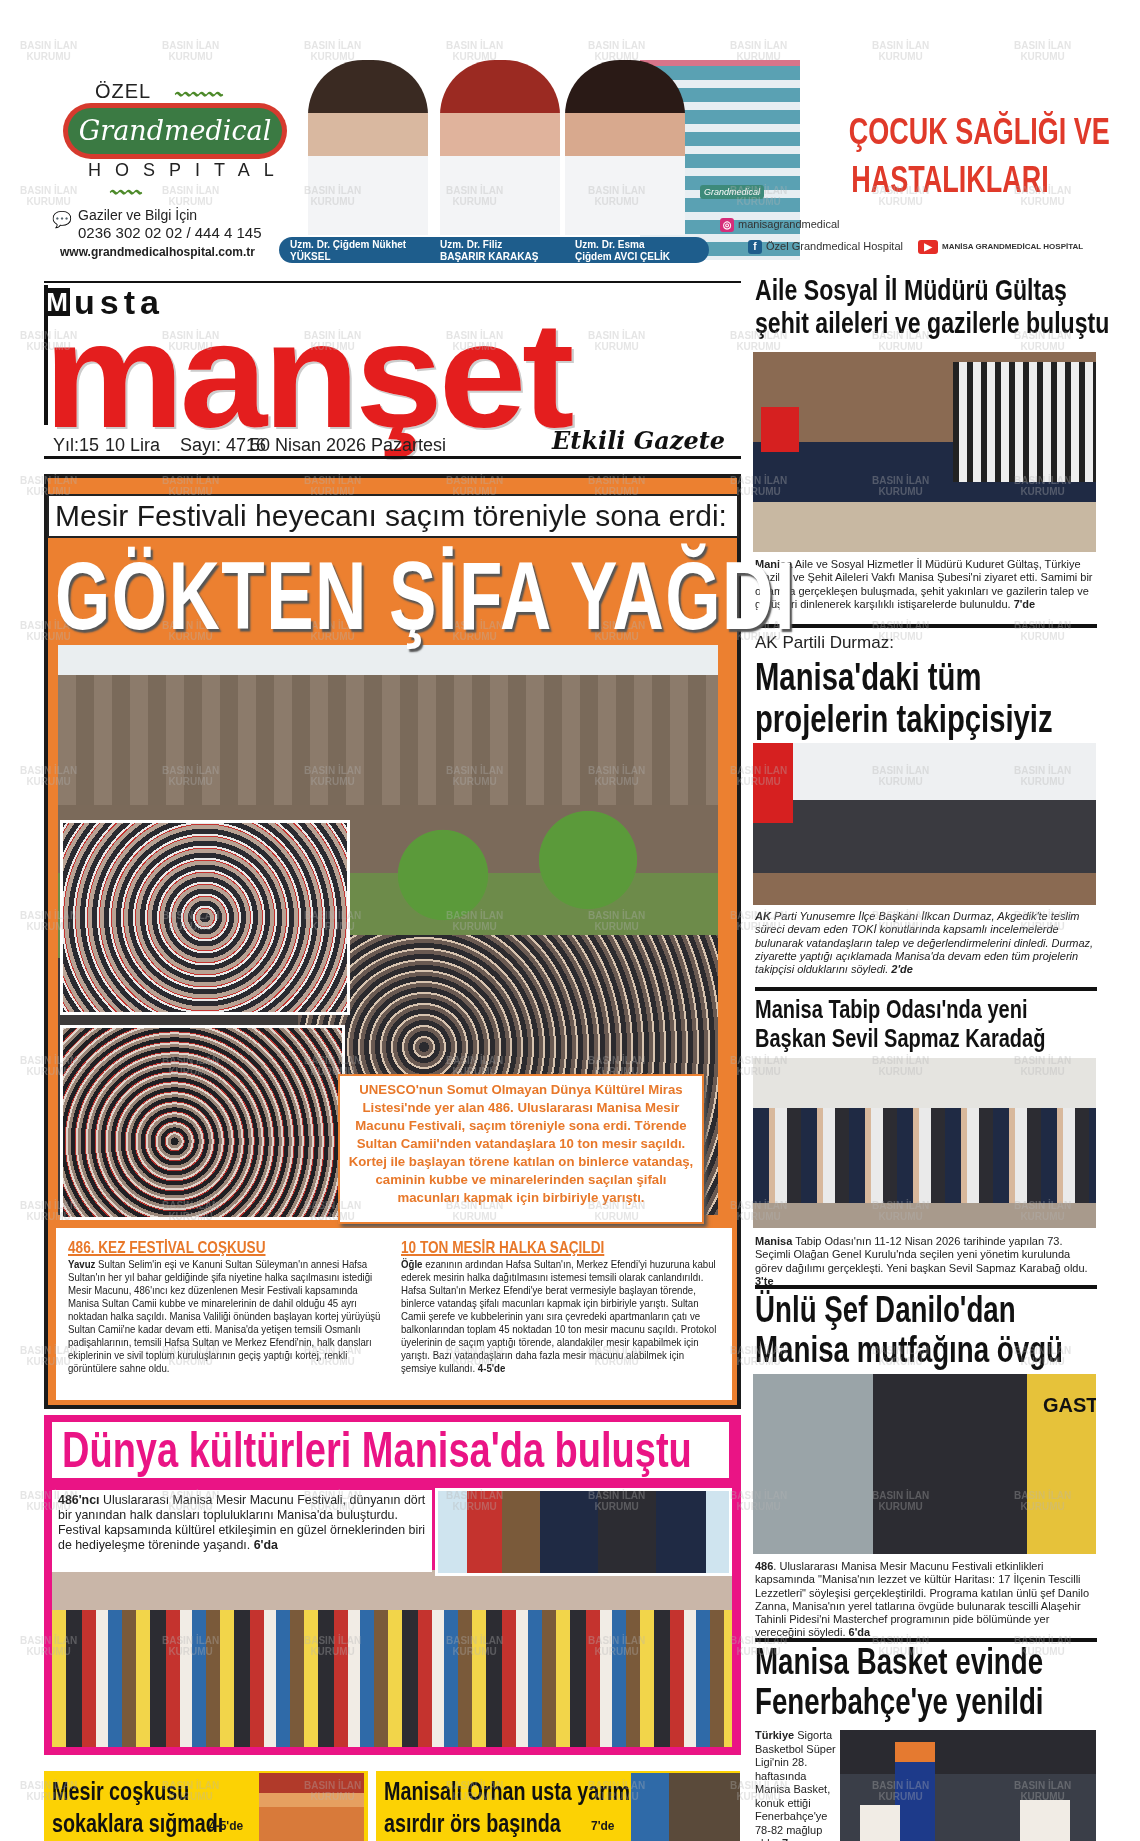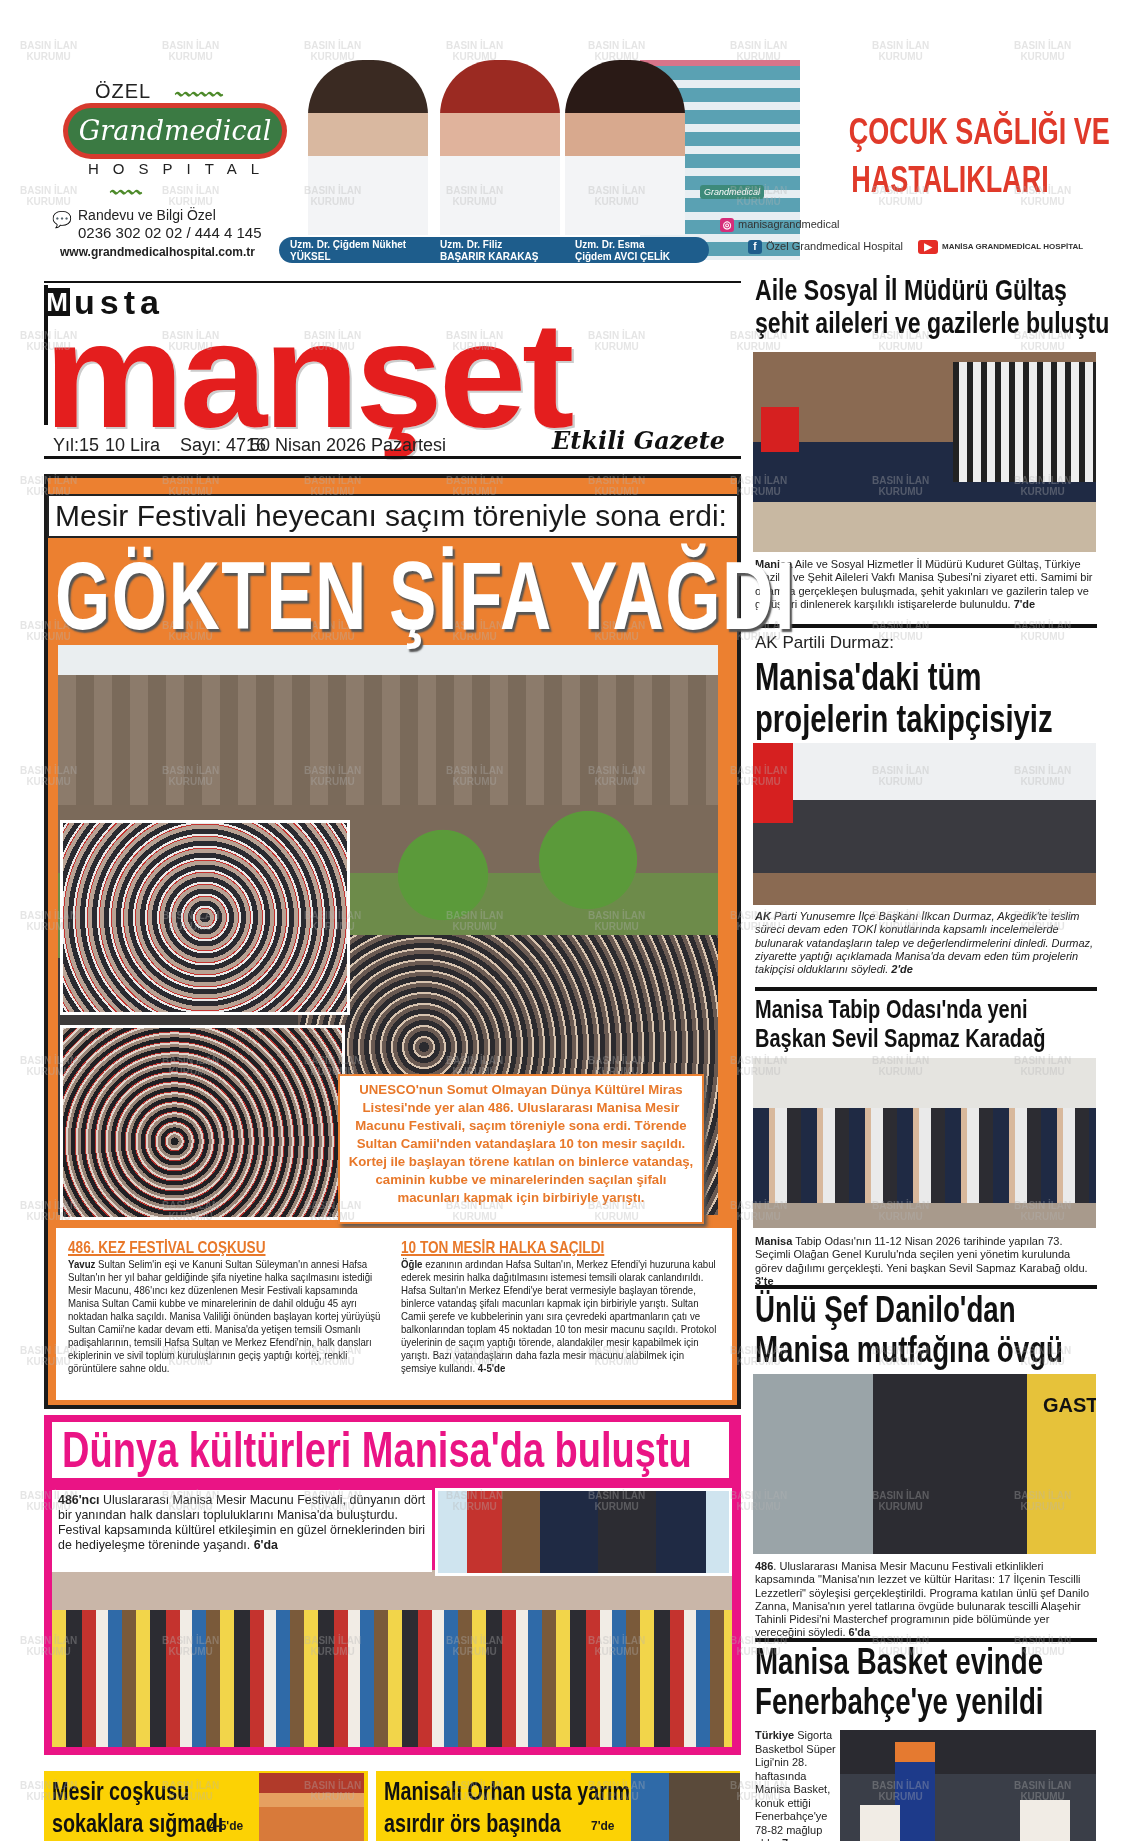--- a/index.html
+++ b/index.html
@@ -7,21 +7,21 @@
   body { position: relative; font-family: "Liberation Sans", sans-serif; color: #1a1a1a; }
   .abs { position: absolute; }
   .cond { font-family: "Liberation Sans Narrow", "Liberation Sans", sans-serif; font-weight: 700; transform-origin: left top; }
   .photo { position: absolute; overflow: hidden; }
 
   
   .ad-ozel { left: 95px; top: 80px; font-size: 20px; letter-spacing: 1px; color: #222; }
   .ad-logo { left: 63px; top: 103px; width: 224px; height: 56px; background: #d63a2e; border-radius: 30px; padding: 5px; }
   .ad-logo-inner { width: 100%; height: 100%; background: #3b7a43; border-radius: 24px; color: #fff;
     font-family: "DejaVu Serif", serif; font-style: italic; font-size: 27px; text-align: center; line-height: 46px; }
-  .ad-hospital { left: 88px; top: 160px; font-size: 15px; letter-spacing: 14px; color: #222; }
+  .ad-hospital { left: 88px; top: 160px; font-size: 18px; letter-spacing: 14px; color: #222; }
   .ad-leaf { font-size: 16px; color: #4d8a2a; }
   .ad-chat { left: 52px; top: 210px; font-size: 16px; color: #222; }
   .ad-rand { left: 78px; top: 207px; font-size: 14px; color: #222; }
   .ad-phone { left: 78px; top: 224px; font-size: 15px; color: #222; }
   .ad-web { left: 60px; top: 245px; font-size: 12px; font-weight: 700; color: #222; }
   .doctor-strip { left: 279px; top: 237px; width: 430px; height: 26px; background: #1e5d8c; border-radius: 13px; }
   .doc-card { position: absolute; top: 239px; color: #fff; font-size: 10px; font-weight: 700; text-align: left; line-height: 12px; }
   .doc-photo { position: absolute; top: 60px; width: 120px; height: 175px; border-radius: 55px 55px 0 0; }
   .building { left: 640px; top: 60px; width: 160px; height: 200px;
     background: repeating-linear-gradient(180deg,#5aa1b3 0 14px,#e7eef2 14px 22px); border-top: 6px solid #d8748a; }
@@ -74,21 +74,21 @@
 
 <div>
   <div class="abs ad-ozel">ÖZEL</div>
   <div class="abs ad-leaf" style="left:175px;top:80px;">〰〰〰</div>
   <div class="abs ad-logo">
     <div class="ad-logo-inner">Grandmedical</div>
   </div>
   <div class="abs ad-hospital">HOSPITAL</div>
   <div class="abs ad-leaf" style="left:110px;top:178px;">〰〰</div>
   <div class="abs ad-chat">💬</div>
-  <div class="abs ad-rand">Randevu ve Bilgi Özel</div>
+  <div class="abs ad-rand">Gaziler ve Bilgi İçin</div>
   <div class="abs ad-phone">0236 302 02 02 / 444 4 145</div>
   <div class="abs ad-web">www.grandmedicalhospital.com.tr</div>
 
   <div class="doc-photo" style="left:308px;background:linear-gradient(180deg,#3a2a22 0 30%,#d9b8a0 30% 55%,#f3f4f6 55%);"></div>
   <div class="doc-photo" style="left:440px;background:linear-gradient(180deg,#9b2a22 0 30%,#e0b39c 30% 55%,#f3f4f6 55%);"></div>
   <div class="building abs"></div>
   <div class="doc-photo" style="left:565px;background:linear-gradient(180deg,#2a1a16 0 30%,#d8a98e 30% 55%,#f3f4f6 55%);"></div>
   <div class="abs" style="left:700px;top:185px;background:#3d8a7a;color:#fff;font-size:9px;font-style:italic;padding:2px 4px;border-radius:3px;">Grandmedical</div>
 
   <div class="abs doctor-strip"></div>

